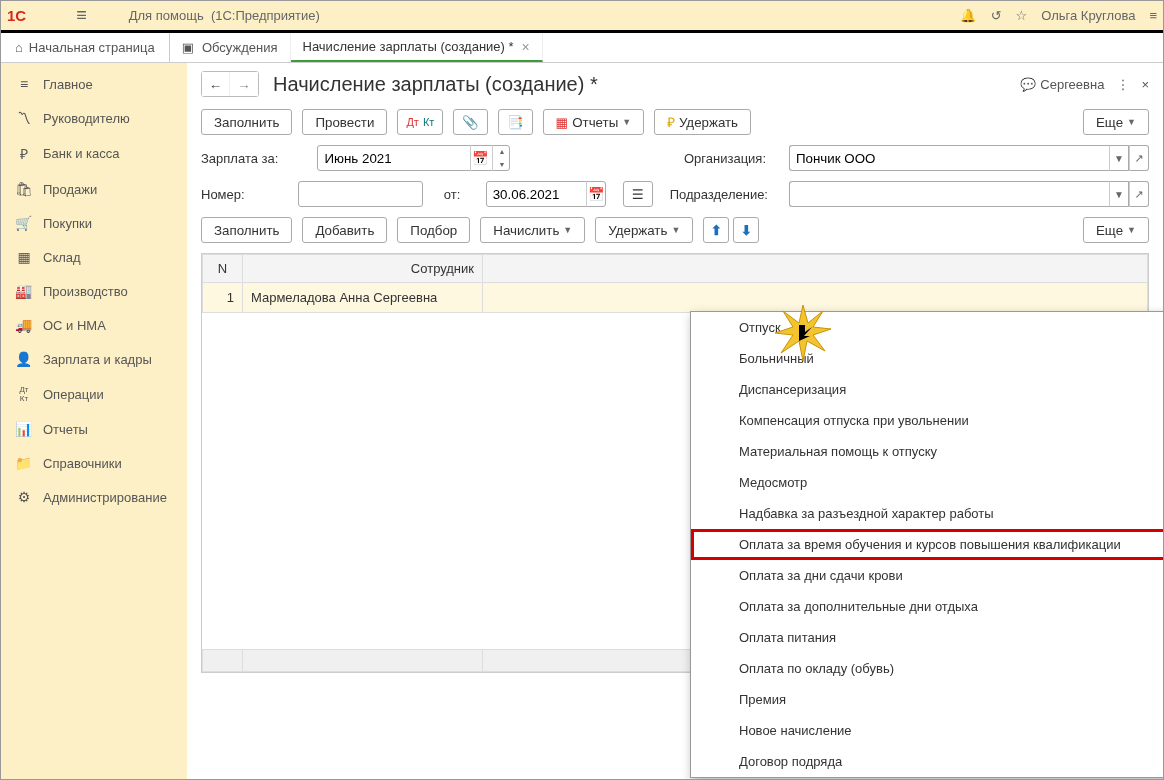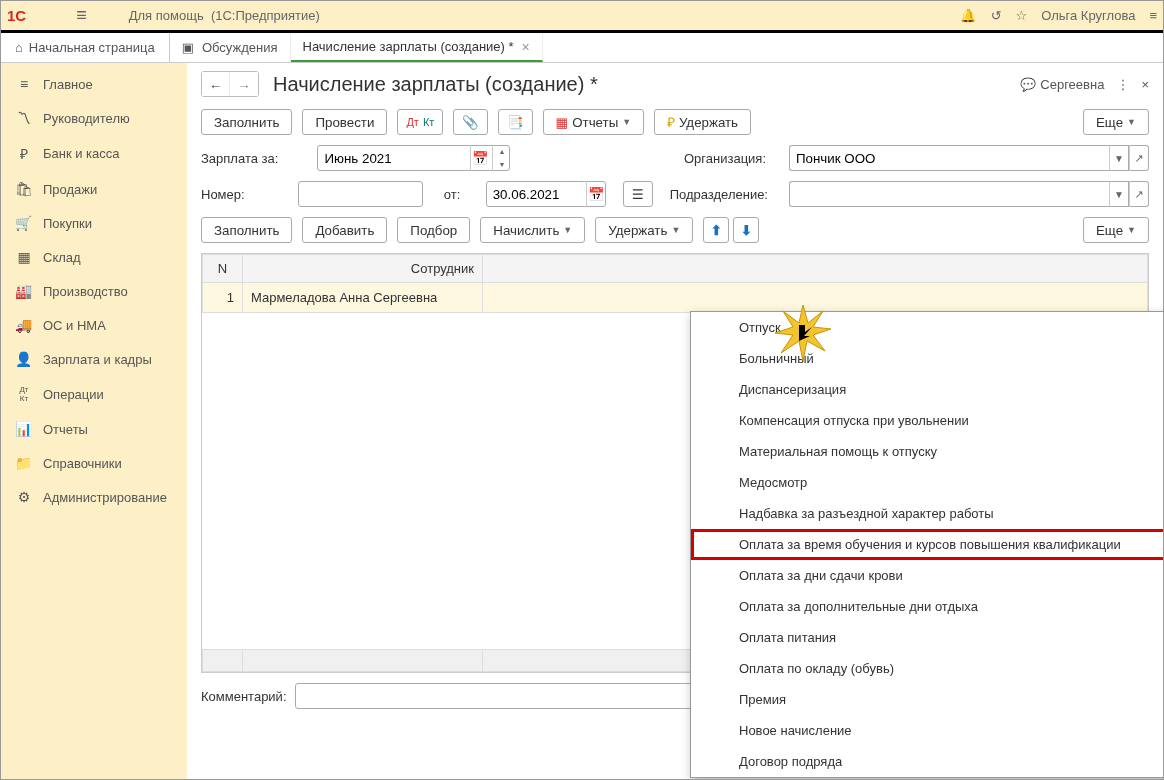--- a/index.html
+++ b/index.html
@@ -276,24 +276,20 @@
               <tr class="totals">
                 <td style="width:40px;"></td>
                 <td style="width:240px;"></td>
                 <td></td>
               </tr>
             </tbody>
           </table>
       </div>
     </div>
 
-    <div class="commentrow">
-      <span class="lbl">Комментарий:</span>
-      <input class="txt" value="" style="">
-    </div>
 
     <div class="dropdown" id="dd">
         <div class="ddrow">Отпуск</div>
         <div class="ddrow">Больничный</div>
         <div class="ddrow">Диспансеризация</div>
         <div class="ddrow">Компенсация отпуска при увольнении</div>
         <div class="ddrow">Материальная помощь к отпуску</div>
         <div class="ddrow">Медосмотр</div>
         <div class="ddrow">Надбавка за разъездной характер работы</div>
         <div class="ddrow hl">Оплата за время обучения и курсов повышения квалификации</div>

